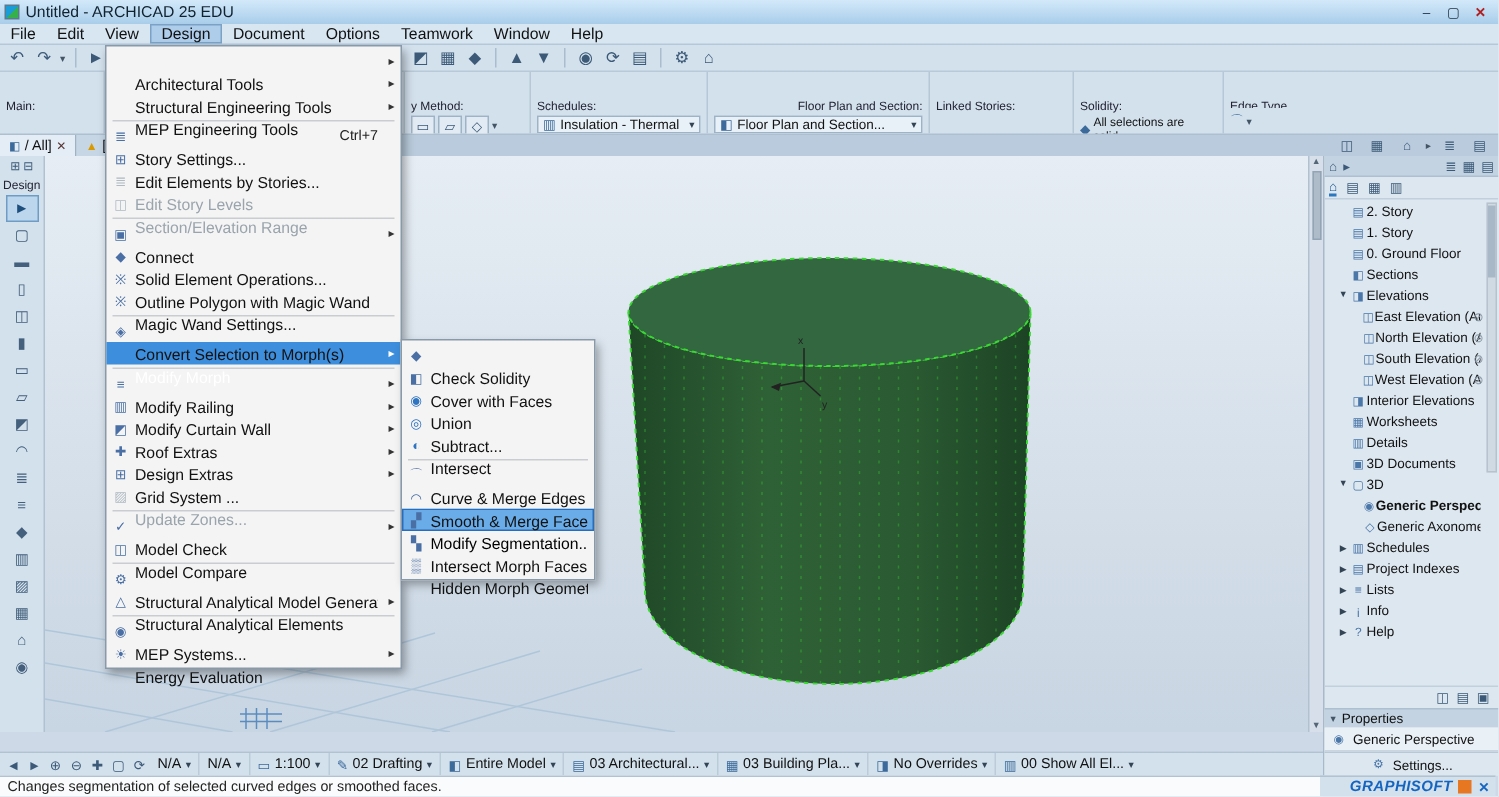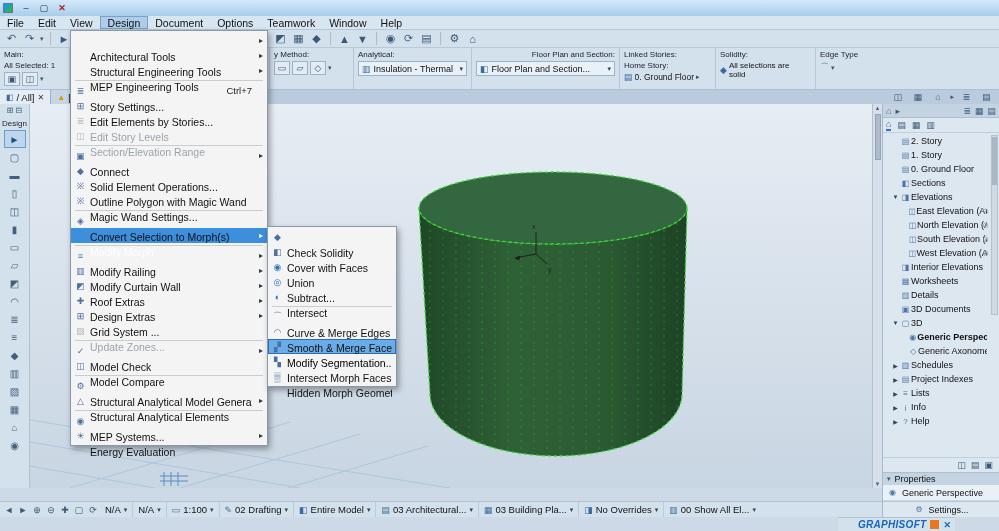--- a/index.html
+++ b/index.html
@@ -21,21 +21,21 @@
 
   
   .toolbar{position:absolute;top:30px;left:0;width:999px;height:18px;background:#d3e1ed;border-bottom:1px solid #b9c9d7;display:flex;align-items:center;padding:0 4px;gap:3px;}
   .tb-ic{width:15px;text-align:center;font-size:11px;color:#3c5a78;cursor:default;}
   .tb-sep{width:1px;height:13px;background:#aabccd;margin:0 3px;}
   .tb-dd{font-size:7px;color:#456;}
 
   
   .infobox{position:absolute;top:48px;left:0;width:999px;height:42px;background:#d3e1ed;border-bottom:1px solid #aebfd0;display:flex;font-size:8.5px;}
   .ib-sec{border-right:1px solid #b7c7d6;padding:2px 4px;display:flex;flex-direction:column;gap:2px;overflow:hidden;}
-  .ib-lbl{font-size:8px;color:#223;white-space:nowrap;}
+  .ib-lbl{font-size:8px;color:#223;white-space:nowrap;margin-top:16px;}
   .ib-drop{display:flex;align-items:center;gap:3px;background:#e9f1f8;border:1px solid #9fb3c6;height:15px;padding:0 3px;font-size:9px;white-space:nowrap;cursor:default;}
   .ib-drop .dd{margin-left:auto;font-size:7px;color:#345;}
   .ib-ic{color:#3c6a9a;font-size:9px;}
   .ib-btn{width:16px;height:14px;background:#e2ebf3;border:1px solid #9fb3c6;display:flex;align-items:center;justify-content:center;font-size:9px;color:#3c5a78;cursor:default;}
   .ib-row{display:flex;align-items:center;gap:2px;}
 
   
   .tabbar{position:absolute;top:90px;left:0;width:999px;height:14px;background:#b9cbdc;display:flex;align-items:flex-end;font-size:9.5px;}
   .tab{display:flex;align-items:center;gap:3px;height:14px;padding:0 6px;background:#c6d6e4;border-right:1px solid #9fb2c4;cursor:default;white-space:nowrap;}
   .tab.active{background:#e4edf5;}
@@ -84,21 +84,21 @@
   .settings-row{height:16px;display:flex;align-items:center;justify-content:center;gap:4px;background:#dde7f0;border-top:1px solid #b9c8d6;}
 
   
   .viewpoint{position:absolute;top:488px;left:0;width:882px;height:13px;background:#c6d3e0;border-top:1px solid #a8bac9;display:flex;align-items:center;padding:0 4px;font-size:9px;color:#223;}
   .bottombar{position:absolute;top:501px;left:0;width:882px;height:16px;background:#d3e1ed;border-top:1px solid #b2c2d1;display:flex;align-items:center;padding:0 2px;font-size:9.5px;}
   .bb-ic{width:14px;text-align:center;font-size:9px;color:#3c5a78;cursor:default;}
   .bcell{display:flex;align-items:center;gap:3px;padding:0 5px;border-right:1px solid #bccbd8;height:100%;white-space:nowrap;cursor:default;}
   .bcell .dd{font-size:7px;color:#345;}
   .bcell .cic{font-size:9px;color:#3c6a9a;}
   .hint{position:absolute;top:517px;left:0;width:882px;height:14px;background:#fafbfc;border-top:1px solid #b2c2d1;display:flex;align-items:center;padding:0 5px;font-size:9.5px;color:#222;}
-  .logoarea{position:absolute;top:517px;left:838px;width:117px;height:14px;background:#d3e1ed;border-top:1px solid #b2c2d1;display:flex;align-items:center;justify-content:flex-end;gap:4px;padding:0 4px;}
+  .logoarea{position:absolute;top:517px;left:880px;width:117px;height:14px;background:#d3e1ed;border-top:1px solid #b2c2d1;display:flex;align-items:center;justify-content:flex-end;gap:4px;padding:0 4px;}
   .gslogo{font-size:10px;font-weight:bold;font-style:italic;color:#1565c0;letter-spacing:.3px;}
   .gs-ic1{width:9px;height:9px;background:#e87722;display:inline-block;}
   .gs-x{color:#1565c0;font-weight:bold;font-size:9px;}
 
   
   .menu{position:absolute;background:#f4f4f4;border:1px solid #8899a9;box-shadow:2px 3px 6px rgba(0,0,0,.35);padding:2px 0;z-index:20;font-size:10.5px;}
   .menu.design{left:70px;top:30px;width:198px;}
   .menu.sub{left:267px;top:226px;width:130px;}
   .mrow{display:flex;align-items:center;height:15px;padding:0 4px 0 3px;gap:3px;cursor:default;white-space:nowrap;}
   .mrow .mi{width:13px;text-align:center;font-size:9px;color:#4a6fa5;flex:none;}
@@ -113,20 +113,21 @@
   .mi.blu{color:#2f74c0;}
   .msep{height:1px;background:#c9ccd0;margin:2px 4px;}
 </style>
 </head>
 <body>
 
 <div class="screen">
 
   <div class="titlebar">
     <span class="appicon"></span>
+    <span class="titletext">Untitled - ARCHICAD 25 EDU</span>
     <span class="wbtn">–</span>
     <span class="wbtn">▢</span>
     <span class="wbtn close">✕</span>
   </div>
 
   <div class="menubar">
     <span class="mb-item">File</span>
     <span class="mb-item">Edit</span>
     <span class="mb-item">View</span>
     <span class="mb-item open">Design</span>
@@ -185,21 +186,21 @@
     <div class="ib-sec" style="width:84px;">
       <span class="ib-lbl">y Method:</span>
       <div class="ib-row">
         <span class="ib-btn">▭</span>
         <span class="ib-btn">▱</span>
         <span class="ib-btn">◇</span>
         <span class="tb-dd">▾</span>
       </div>
     </div>
     <div class="ib-sec" style="width:118px;">
-      <span class="ib-lbl">Analytical:</span>
+      <span class="ib-lbl">Schedules:</span>
       <div class="ib-drop">
         <span class="ib-ic">▥</span>
         <span style="overflow:hidden;">Insulation - Thermal Break</span>
         <span class="dd">▾</span>
       </div>
     </div>
     <div class="ib-sec" style="width:148px;text-align:right;">
       <span class="ib-lbl">Floor Plan and Section:</span>
       <div class="ib-drop">
         <span class="ib-ic">◧</span>
@@ -557,20 +558,23 @@
         <span>No Overrides</span>
         <span class="dd">▾</span>
       </div>
     <div class="bcell" style="border-right:none;">
         <span class="cic">▥</span>
         <span>00 Show All El...</span>
         <span class="dd">▾</span>
       </div>
   </div>
 
+  <div class="hint">
+    <span>Changes segmentation of selected curved edges or smoothed faces.</span>
+  </div>
   <div class="logoarea">
     <span class="gslogo">GRAPHISOFT</span>
     <span class="gs-ic1"></span>
     <span class="gs-x">✕</span>
   </div>
 
   <div class="menu design">
     <div class="mrow">
         <span class="mi"></span>
         <span class="ml">Architectural Tools</span>

